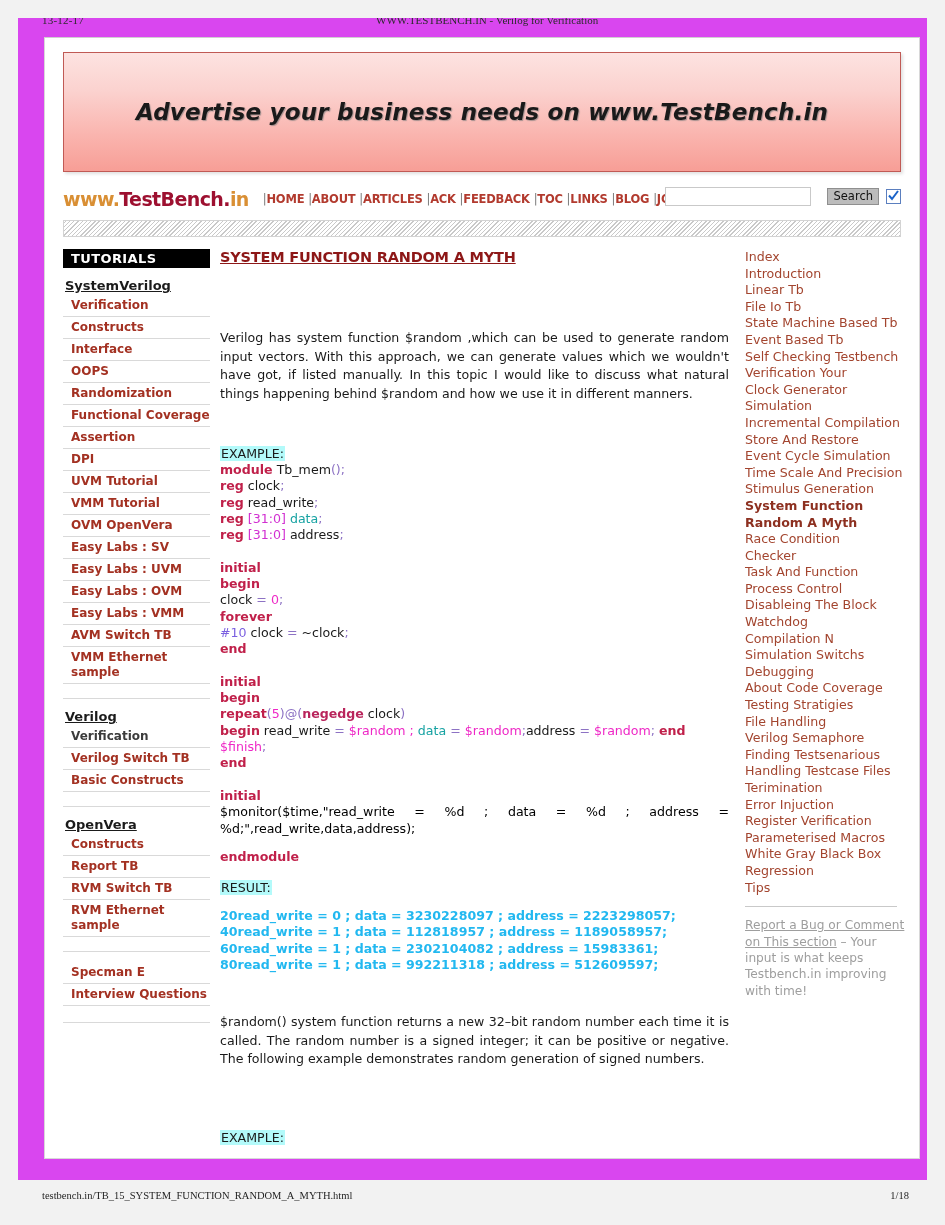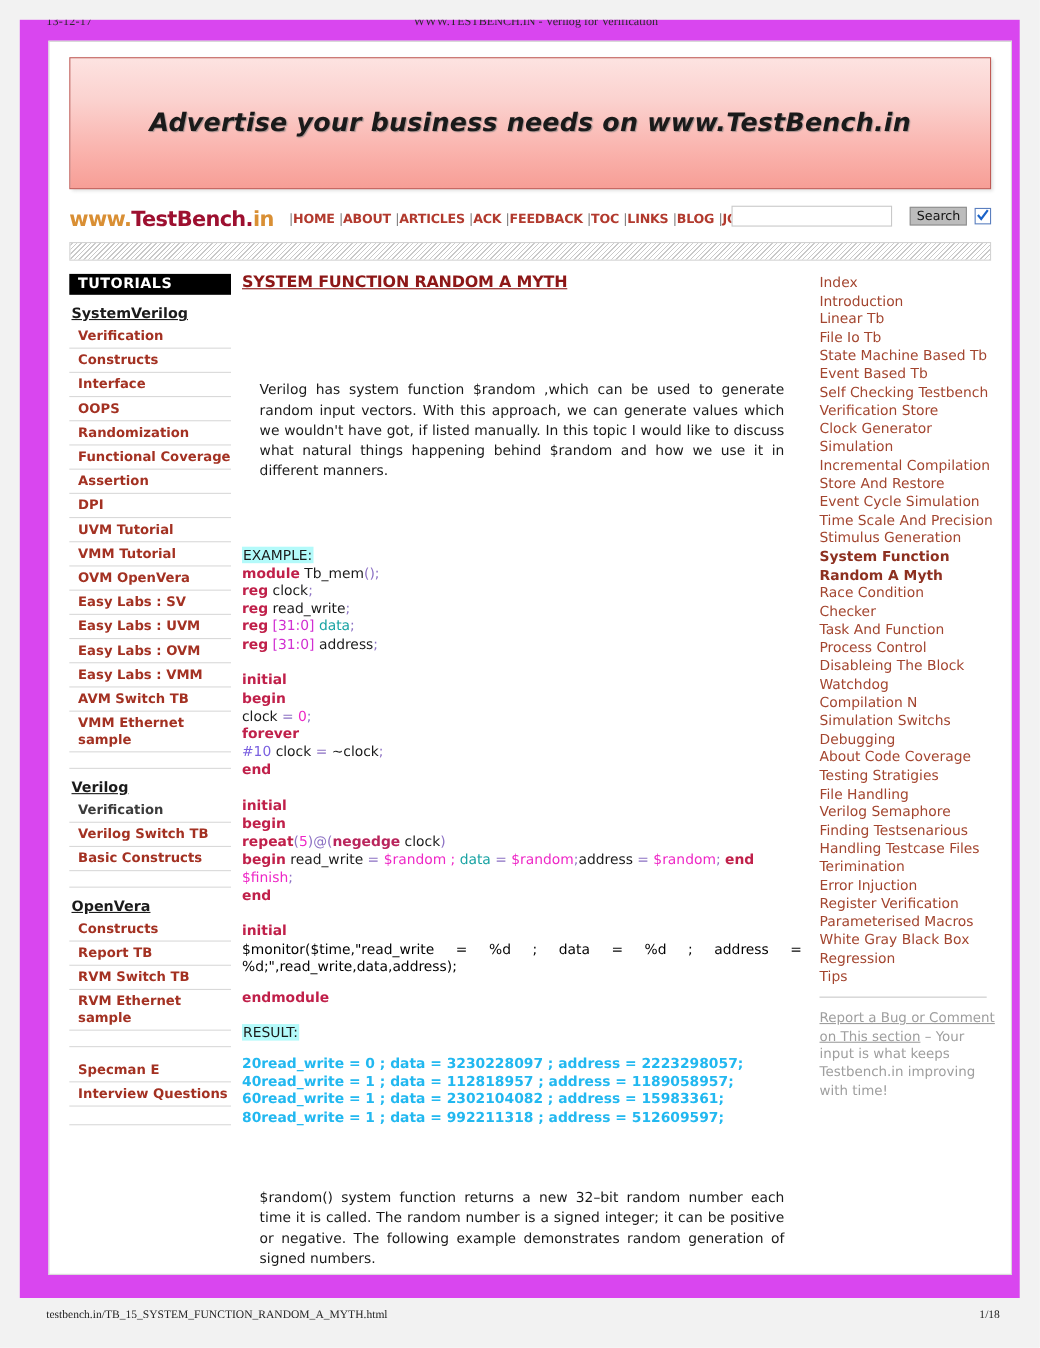--- a/index.html
+++ b/index.html
@@ -223,21 +223,21 @@
     text-decoration: underline;
     letter-spacing: -0.2px;
     margin: 0 0 6px 0;
   }
   .art-para {
     font-family: "DejaVu Sans", sans-serif;
     font-size: 12.6px;
     color: #1a1a1a;
     line-height: 18.5px;
     text-align: justify;
-    margin: 16px;
+    margin: 0;
   }
   .spacer-lg { height: 58px; }
   .spacer-md { height: 40px; }
   .spacer-xs { height: 12px; }
 
   .label-hl {
     display: inline-block;
     background: #b3fafa;
     font-family: "DejaVu Sans", sans-serif;
     font-size: 12.6px;
@@ -497,21 +497,21 @@
         </div>
 
         <div class="col-right">
           <div class="toc-item">Index</div>
           <div class="toc-item">Introduction</div>
           <div class="toc-item">Linear Tb</div>
           <div class="toc-item">File Io Tb</div>
           <div class="toc-item">State Machine Based Tb</div>
           <div class="toc-item">Event Based Tb</div>
           <div class="toc-item">Self Checking Testbench</div>
-          <div class="toc-item">Verification Store</div>
+          <div class="toc-item">Verification Your</div>
           <div class="toc-item">Clock Generator</div>
           <div class="toc-item">Simulation</div>
           <div class="toc-item">Incremental Compilation</div>
           <div class="toc-item">Store And Restore</div>
           <div class="toc-item">Event Cycle Simulation</div>
           <div class="toc-item">Time Scale And Precision</div>
           <div class="toc-item">Stimulus Generation</div>
           <div class="toc-item current">System Function Random A Myth</div>
           <div class="toc-item">Race Condition</div>
           <div class="toc-item">Checker</div>

